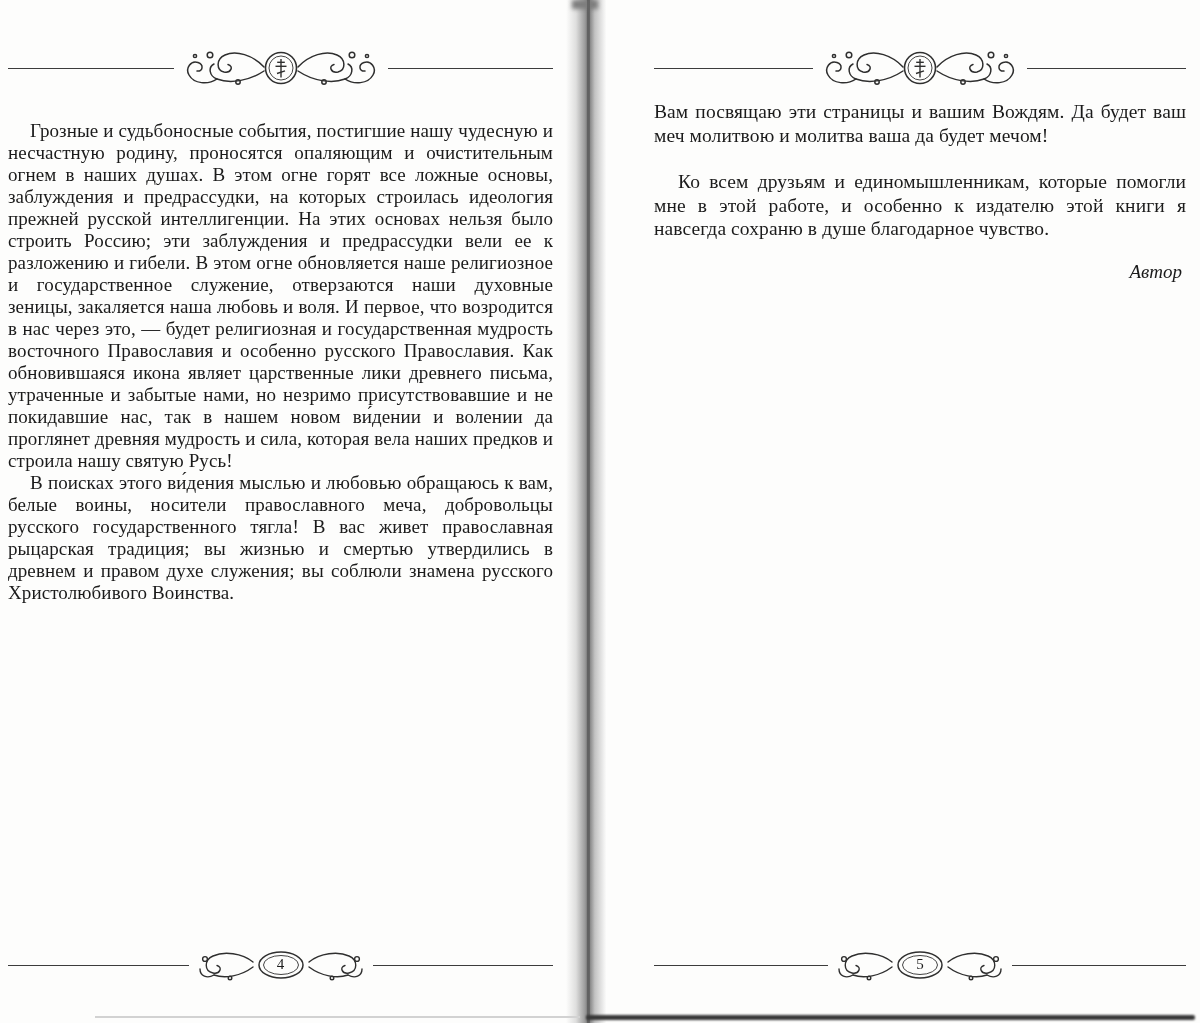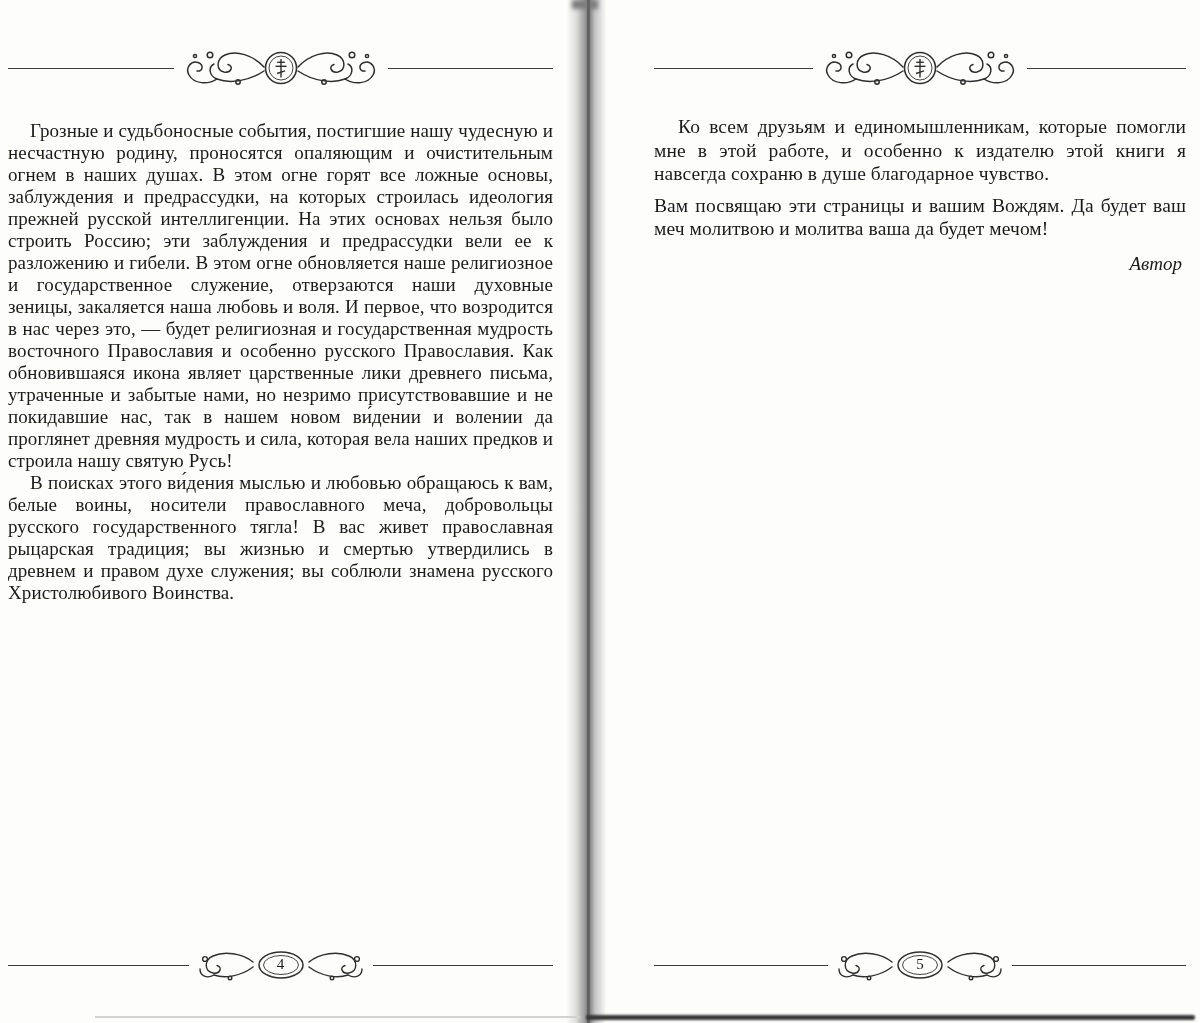--- a/index.html
+++ b/index.html
@@ -93,21 +93,21 @@
     font-size: 19.5px;
     line-height: 23.5px;
   }
   .right .body-text.r2 {
     margin-top: 23px;
     font-size: 19.5px;
     line-height: 23.5px;
     text-indent: 24px;
   }
   .signature {
-    margin-top: 12px;
+    margin-top: 20px;
     text-align: right;
     font-style: italic;
     font-size: 19px;
     padding-right: 4px;
   }
 
   
   .gutter {
     position: absolute;
     left: 566px; top: 0;
@@ -218,22 +218,22 @@
     <header class="page-header">
       <div class="rule"></div>
       <svg class="orn-top" viewBox="0 0 200 48" aria-hidden="true">
         <use href="#orn-flourish"></use>
         <use href="#orn-flourish" transform="translate(200,0) scale(-1,1)"></use>
         <use href="#orn-medallion"></use>
       </svg>
       <div class="rule"></div>
     </header>
 
+    <p class="body-text r1">Вам посвящаю эти страницы и вашим Вождям. Да будет ваш меч молитвою и молитва ваша да будет мечом!</p>
     <p class="body-text r2">Ко всем друзьям и единомышленникам, которые помогли мне в этой работе, и особенно к издателю этой книги я навсегда сохраню в душе благодарное чувство.</p>
-    <p class="body-text r1">Вам посвящаю эти страницы и вашим Вождям. Да будет ваш меч молитвою и молитва ваша да будет мечом!</p>
     <div class="signature">Автор</div>
 
     <footer class="page-footer">
       <div class="rule"></div>
       <svg class="orn-bottom" viewBox="0 0 170 34" aria-hidden="true">
         <use href="#orn-foot-scroll"></use>
         <use href="#orn-foot-scroll" transform="translate(170,0) scale(-1,1)"></use>
         <ellipse class="cart-outer" cx="85" cy="17" rx="22" ry="13"></ellipse>
         <ellipse class="cart-inner" cx="85" cy="17" rx="17.5" ry="9.5"></ellipse>
       </svg>

